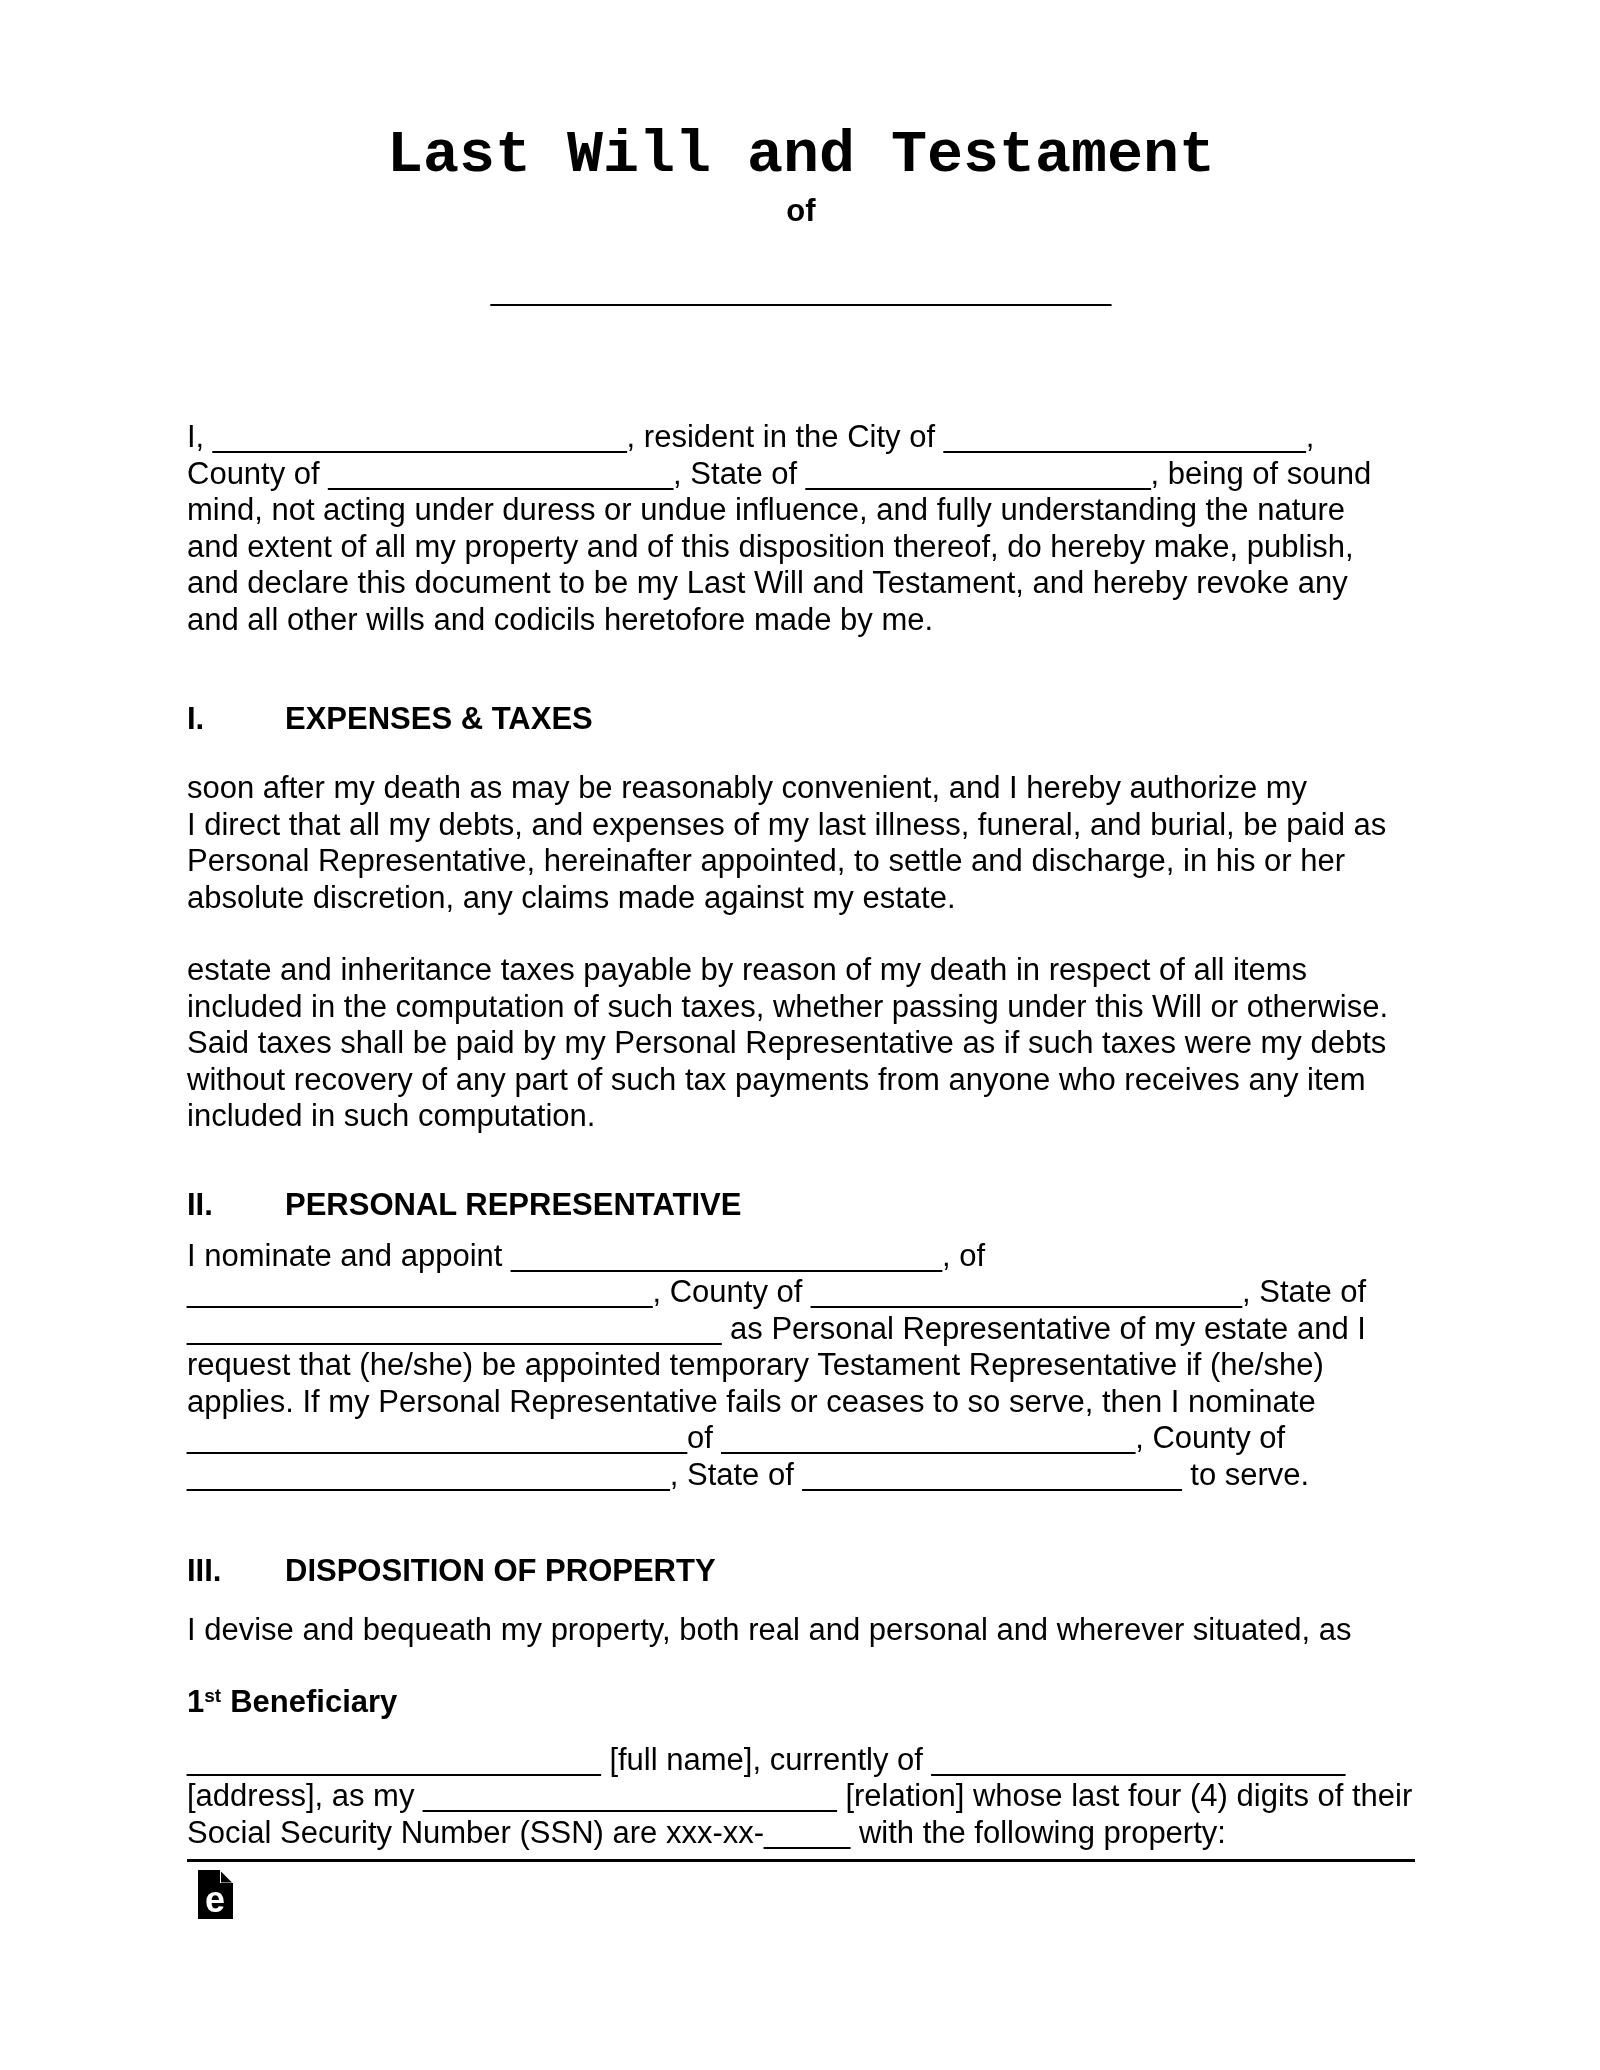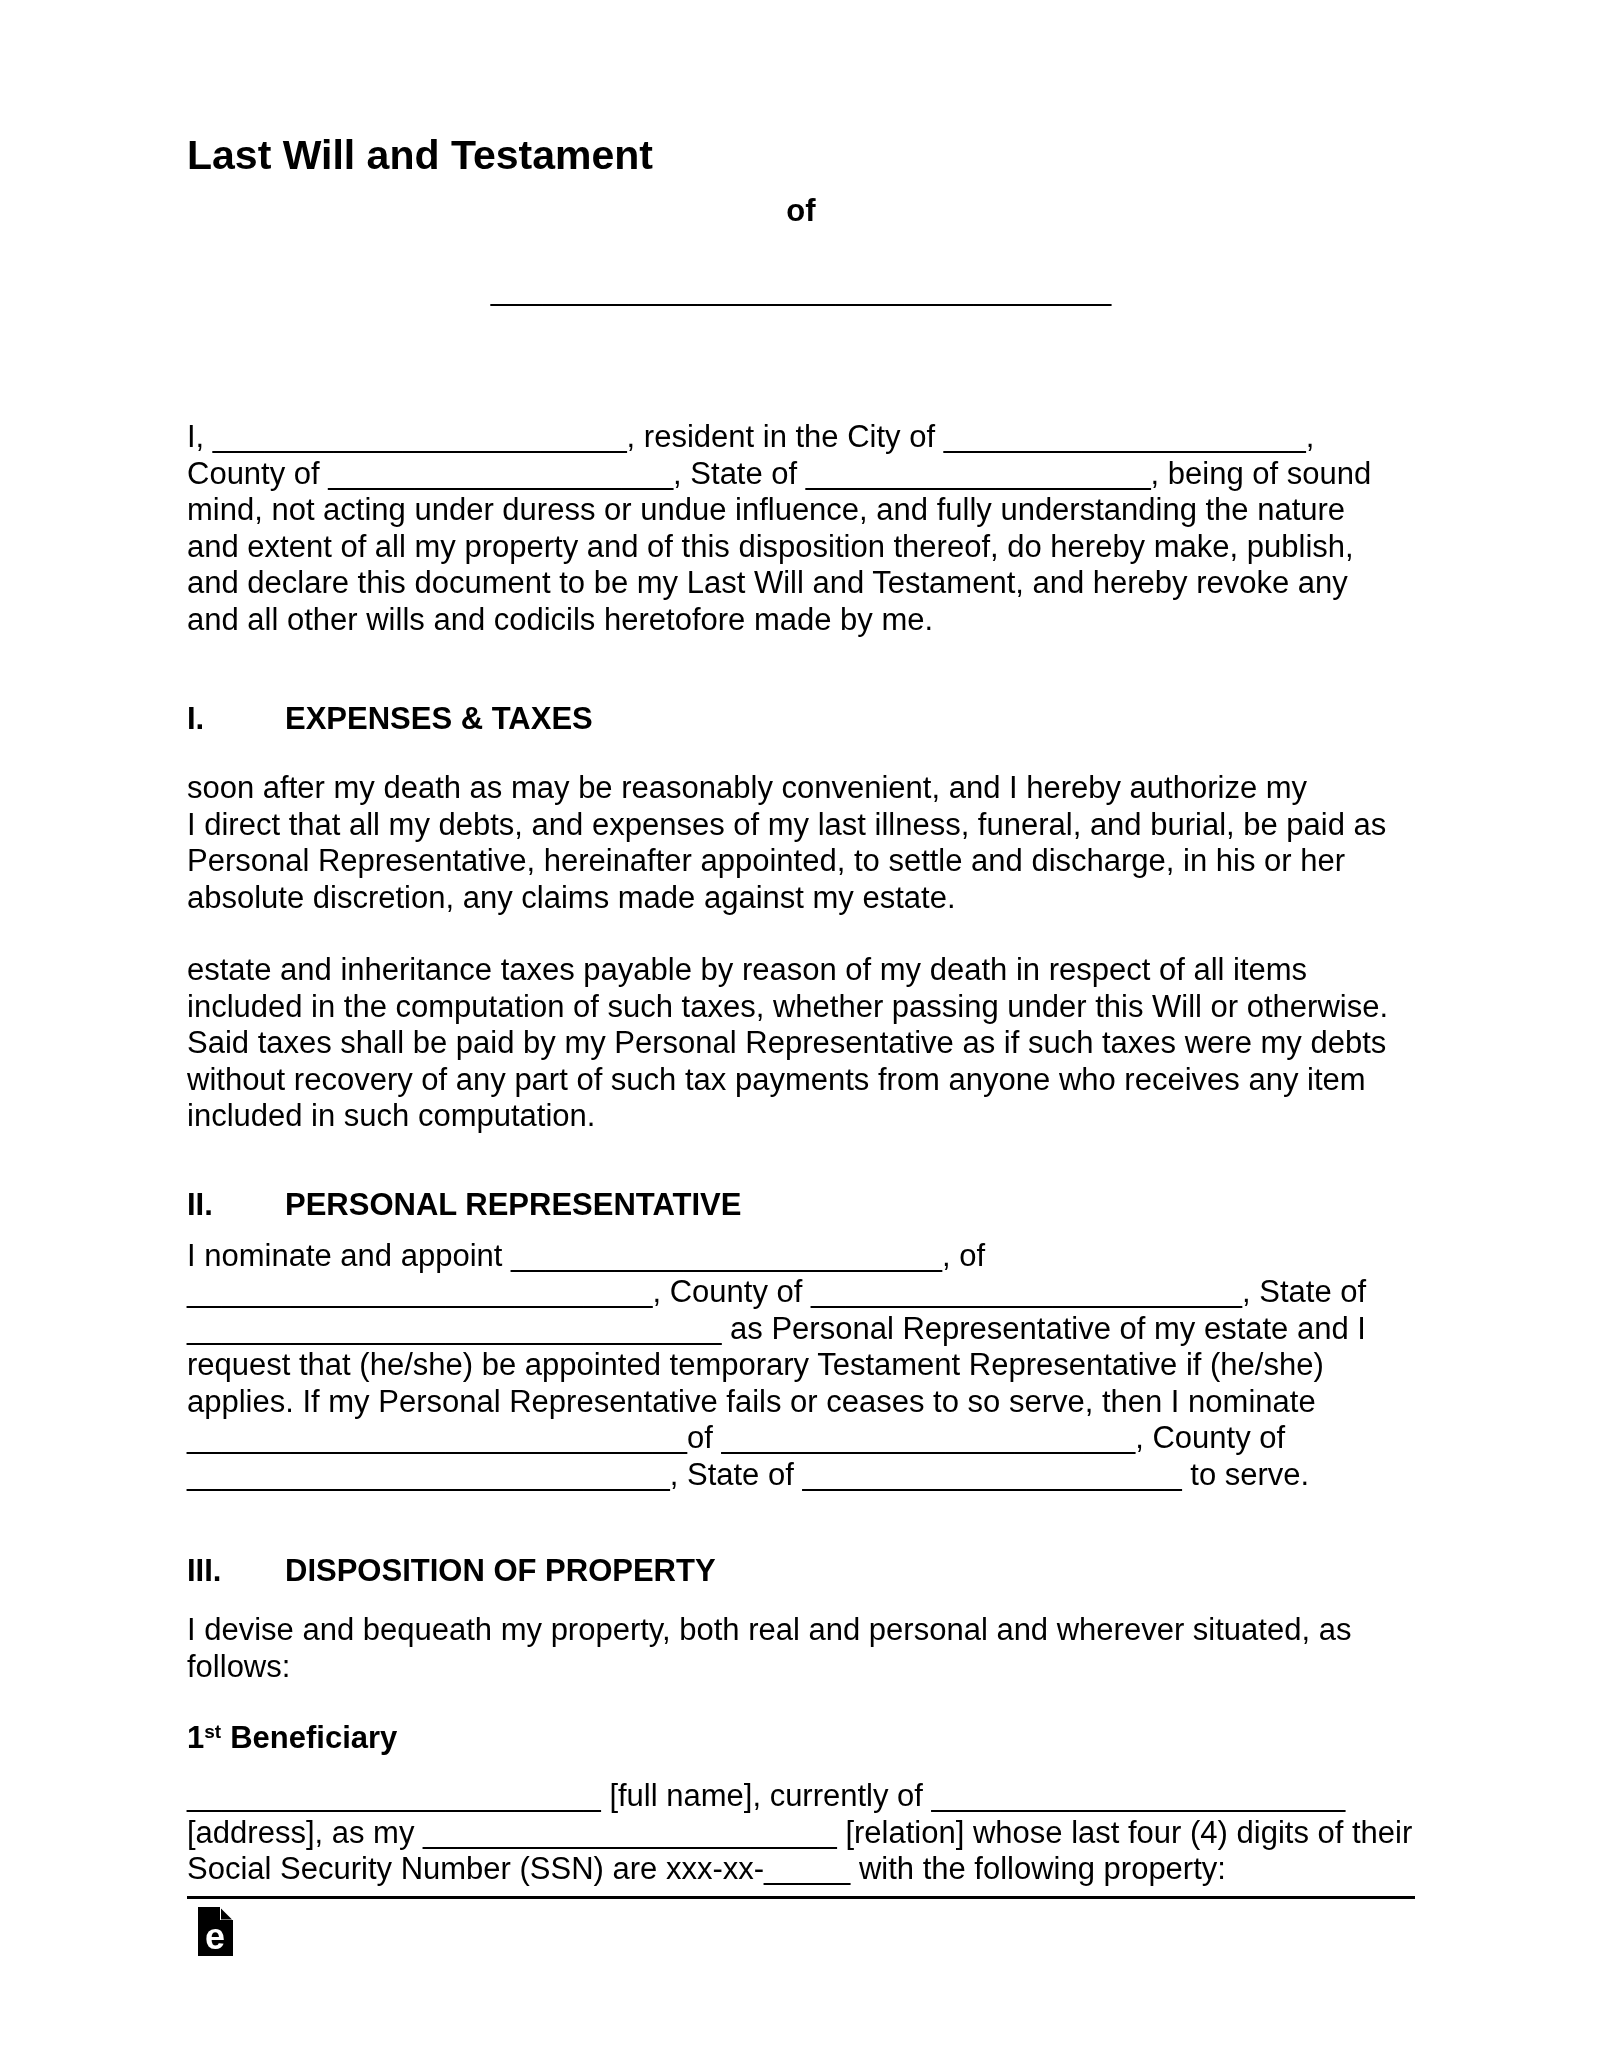--- a/index.html
+++ b/index.html
@@ -10,24 +10,25 @@
     height: 2070px;
     background: #ffffff;
     color: #000000;
     padding: 96px 185px 0 187px;
     overflow: hidden;
     font-family: "Liberation Sans", sans-serif;
     font-size: 31px;
   }
   .doc-title {
     margin: 30px 0 0 0;
-    text-align: left;
-    font-size: 41px;
+    text-align: center;
+    font-size: 60px;
     line-height: 58px;
     font-weight: bold;
+    font-family: Liberation Mono, monospace;
   }
   .doc-subtitle {
     margin-top: 8px;
     text-align: center;
     font-size: 31px;
     line-height: 37px;
     font-weight: bold;
   }
   .title-blank {
     margin-top: 42px;
@@ -120,21 +121,20 @@
       <div class="line">_______________________________ as Personal Representative of my estate and I</div>
       <div class="line">request that (he/she) be appointed temporary Testament Representative if (he/she)</div>
       <div class="line">applies. If my Personal Representative fails or ceases to so serve, then I nominate</div>
       <div class="line">_____________________________of ________________________, County of</div>
       <div class="line">____________________________, State of ______________________ to serve.</div>
     </div>
 
   <h2 class="sec-heading mt-h3"><span class="num">III.</span><span class="ht">DISPOSITION OF PROPERTY</span></h2>
   <div class="para mt-p4">
       <div class="line">I devise and bequeath my property, both real and personal and wherever situated, as</div>
-      <div class="line">follows:</div>
     </div>
 
   <div class="bene-heading"><span class="b-num">1</span><span class="ord">st</span><span class="b-title">Beneficiary</span></div>
   <div class="para bene-para">
       <div class="line">________________________ [full name], currently of ________________________</div>
       <div class="line">[address], as my ________________________ [relation] whose last four (4) digits of their</div>
       <div class="line">Social Security Number (SSN) are xxx-xx-_____ with the following property:</div>
     </div>
 
   <div class="full-rule"></div>

